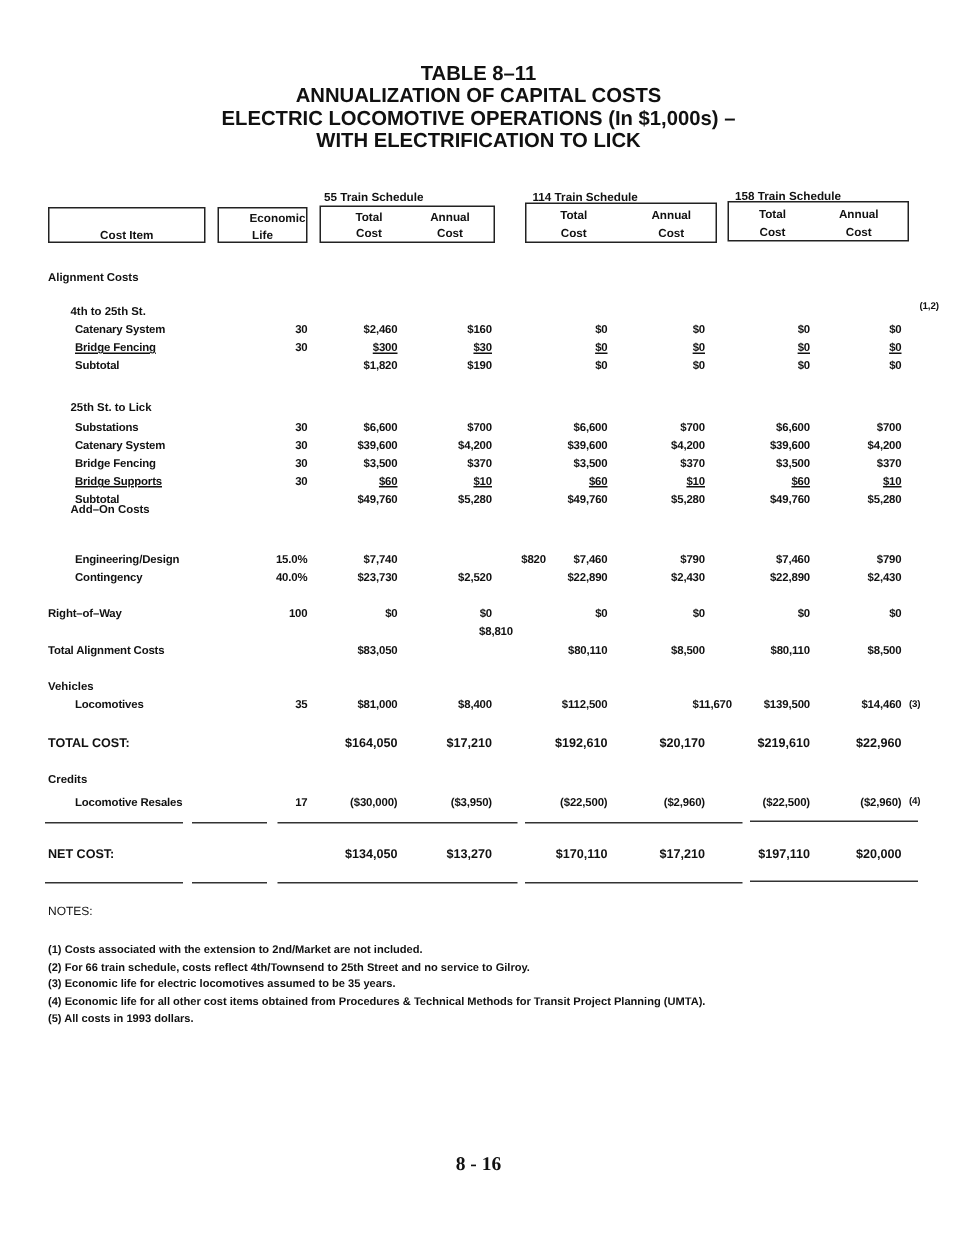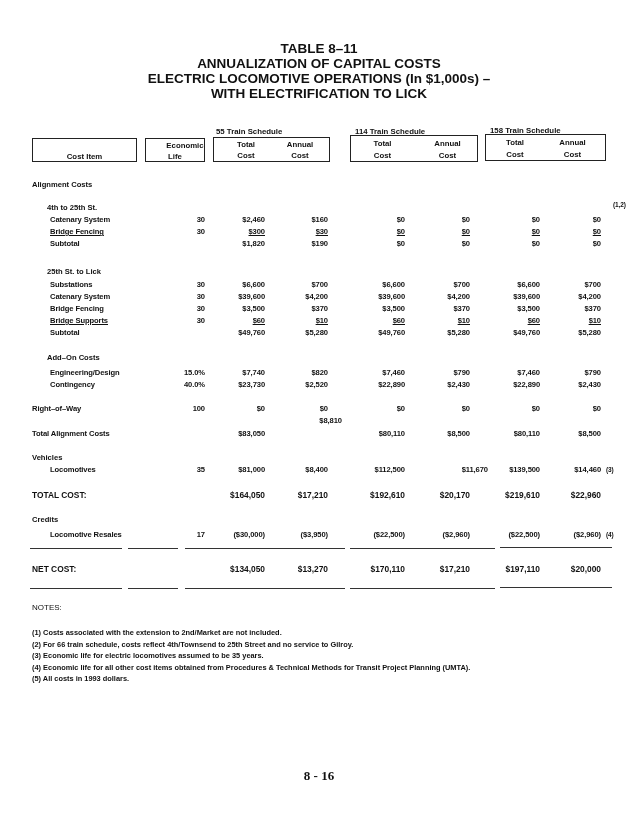--- a/index.html
+++ b/index.html
@@ -54,21 +54,21 @@
 <div class="box" style="left:485px;top:134px;width:121px;height:27px;"></div>
 <div class="abs hdr c" style="left:490px;top:138px;width:50px;">Total</div>
 <div class="abs hdr c" style="left:545px;top:138px;width:55px;">Annual</div>
 <div class="abs hdr c" style="left:490px;top:150px;width:50px;">Cost</div>
 <div class="abs hdr c" style="left:545px;top:150px;width:55px;">Cost</div>
 
 <div class="abs lbl" style="left:32px;top:180px;">Alignment Costs</div>
 <div class="abs lbl" style="left:47px;top:203px;">4th to 25th St.</div>
 <div class="abs sm" style="left:613px;top:201px;font-size:6.5px;">(1,2)</div>
 <div class="abs lbl" style="left:47px;top:267px;">25th St. to Lick</div>
-<div class="abs lbl" style="left:47px;top:353px;">Add–On Costs</div>
+<div class="abs lbl" style="left:47px;top:335px;">Add–On Costs</div>
 <div class="abs lbl" style="left:32px;top:453px;">Vehicles</div>
 <div class="abs lbl" style="left:32px;top:515px;">Credits</div>
 
 <div id="rows">
     <div class="abs sm" style="left: 50px; top: 215px;">Catenary System</div>
     <div class="abs sm r" style="left: 160px; width: 45px; top: 215px;">30</div>
     <div class="abs sm r" style="left: 195px; width: 70px; top: 215px;">$2,460</div>
     <div class="abs sm r" style="left: 258px; width: 70px; top: 215px;">$160</div>
     <div class="abs sm r" style="left: 335px; width: 70px; top: 215px;">$0</div>
     <div class="abs sm r" style="left: 400px; width: 70px; top: 215px;">$0</div>
@@ -126,21 +126,21 @@
     <div class="abs sm r" style="left: 160px; width: 45px; top: 328px;"></div>
     <div class="abs sm r" style="left: 195px; width: 70px; top: 328px;">$49,760</div>
     <div class="abs sm r" style="left: 258px; width: 70px; top: 328px;">$5,280</div>
     <div class="abs sm r" style="left: 335px; width: 70px; top: 328px;">$49,760</div>
     <div class="abs sm r" style="left: 400px; width: 70px; top: 328px;">$5,280</div>
     <div class="abs sm r" style="left: 470px; width: 70px; top: 328px;">$49,760</div>
     <div class="abs sm r" style="left: 531px; width: 70px; top: 328px;">$5,280</div>
     <div class="abs sm" style="left: 50px; top: 368px;">Engineering/Design</div>
     <div class="abs sm r" style="left: 160px; width: 45px; top: 368px;">15.0%</div>
     <div class="abs sm r" style="left: 195px; width: 70px; top: 368px;">$7,740</div>
-    <div class="abs sm r" style="left: 258px; width: 70px; top: 368px;">$820</div>
+    <div class="abs sm r" style="left: 258px; width: 70px; top: 368px; padding-left: 36px;">$820</div>
     <div class="abs sm r" style="left: 335px; width: 70px; top: 368px;">$7,460</div>
     <div class="abs sm r" style="left: 400px; width: 70px; top: 368px;">$790</div>
     <div class="abs sm r" style="left: 470px; width: 70px; top: 368px;">$7,460</div>
     <div class="abs sm r" style="left: 531px; width: 70px; top: 368px;">$790</div>
     <div class="abs sm" style="left: 50px; top: 380px;">Contingency</div>
     <div class="abs sm r" style="left: 160px; width: 45px; top: 380px;">40.0%</div>
     <div class="abs sm r" style="left: 195px; width: 70px; top: 380px;">$23,730</div>
     <div class="abs sm r" style="left: 258px; width: 70px; top: 380px;">$2,520</div>
     <div class="abs sm r" style="left: 335px; width: 70px; top: 380px;">$22,890</div>
     <div class="abs sm r" style="left: 400px; width: 70px; top: 380px;">$2,430</div>

